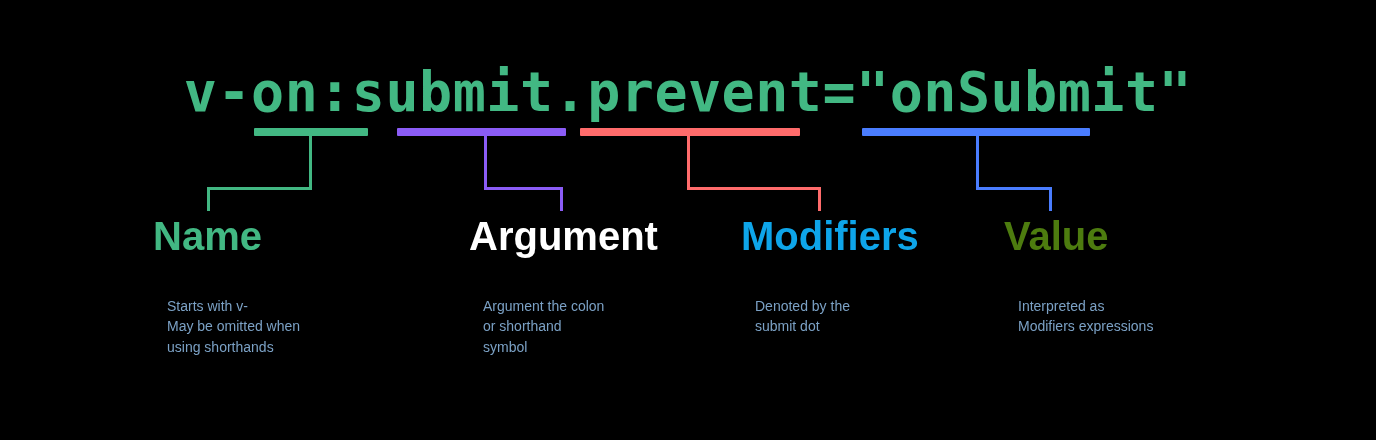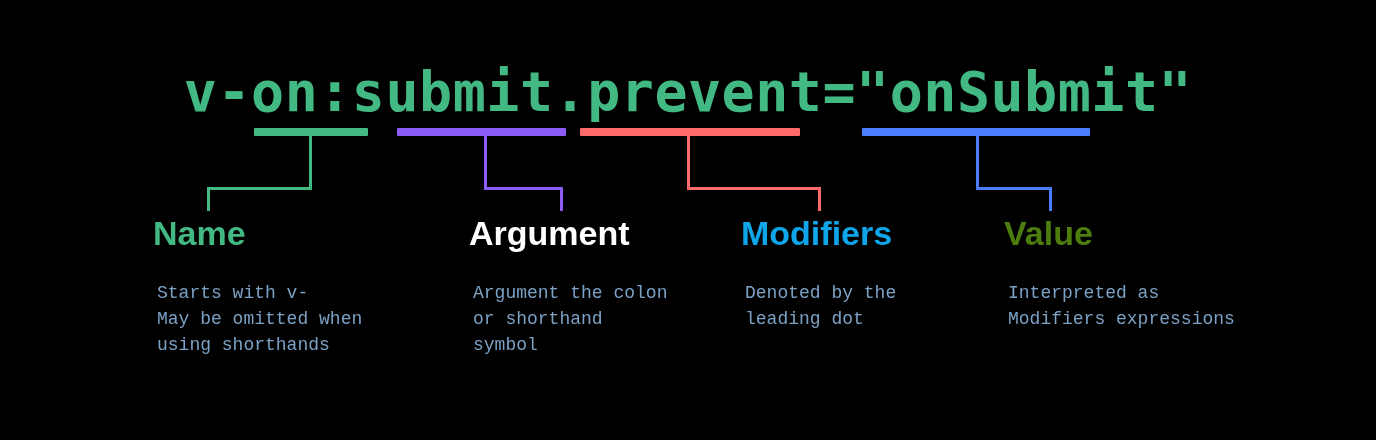--- a/index.html
+++ b/index.html
@@ -52,35 +52,34 @@
     height: 3px;
   }
   .tip {
     position: absolute;
     width: 3px;
   }
 
   
   .column { position: absolute; top: 216px; }
   .col-title {
-    font-size: 34px;
+    font-size: 40px;
     font-weight: 700;
     line-height: 1;
     margin: 0;
     white-space: nowrap;
   }
   .col-desc {
-    margin: 4px;
+    margin: 14px;
     padding-top: 26px;
-    font-size: 18px;
+    font-size: 14px;
     font-weight: 400;
     line-height: 1.45;
     color: #7ba1c5;
     white-space: pre-line;
-    font-family: Liberation Mono, monospace;
   }
 </style>
 </head>
 <body>
 
 <div id="stage">
 
   <div id="code-line">v-on:submit.prevent="onSubmit"</div>
 
   <div class="bracket">
@@ -121,21 +120,21 @@
   <div class="column" style="left:469px; width:250px;">
     <div class="col-title" style="color:#ffffff;">Argument</div>
     <div class="col-desc">Argument the colon
 or shorthand
 symbol</div>
   </div>
 
   <div class="column" style="left:741px; width:245px;">
     <div class="col-title" style="color:#0ea5e9;">Modifiers</div>
     <div class="col-desc">Denoted by the
-leading dot</div>
+submit dot</div>
   </div>
 
   <div class="column" style="left:1004px; width:340px;">
     <div class="col-title" style="color:#4d7c0f;">Value</div>
     <div class="col-desc">Interpreted as
 Modifiers expressions</div>
   </div>
 
 </div>
 

